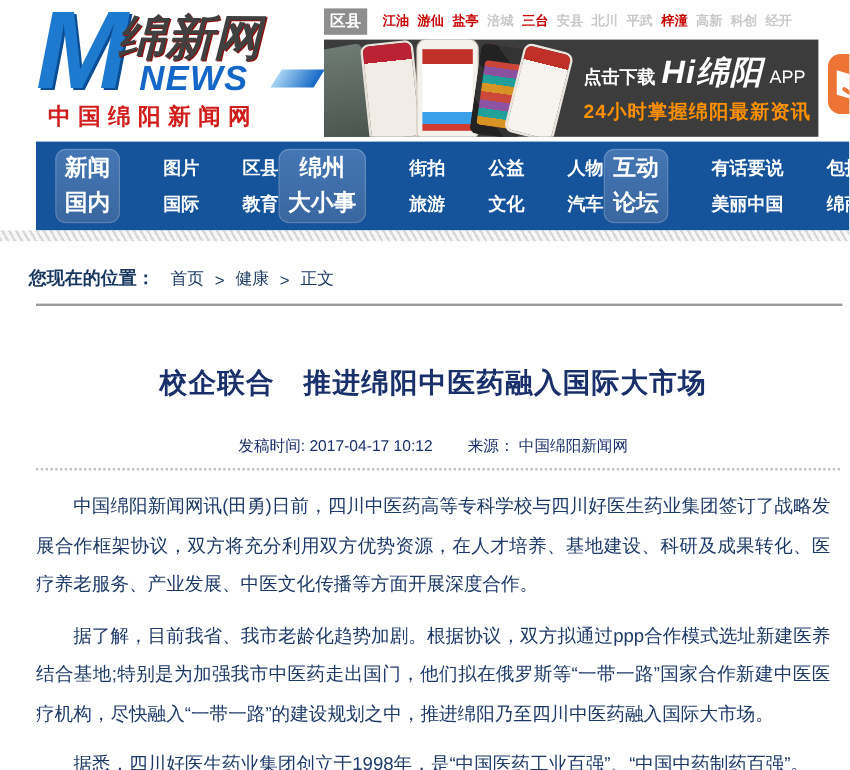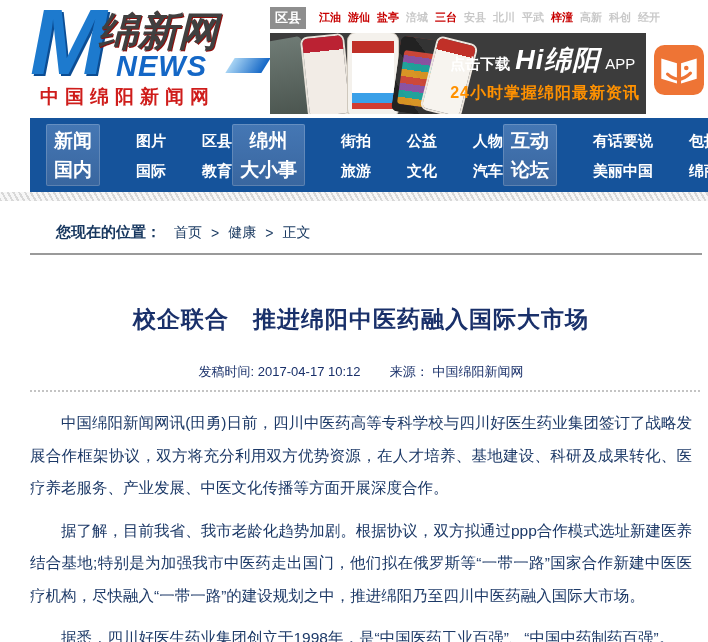--- a/index.html
+++ b/index.html
@@ -22,21 +22,21 @@
             letter-spacing:6px;white-space:nowrap;}
 
   .header-right{flex:1;display:flex;flex-direction:column;min-width:0;}
   .region-bar{display:flex;align-items:center;gap:7px;height:21px;margin:1px 0 5px;white-space:nowrap;}
   .region-badge{background:#8e8e8e;color:#fff;font-size:13px;font-weight:bold;padding:2px 5px;margin-right:6px;}
   .region-bar a{font-size:11px;font-weight:bold;text-decoration:none;cursor:pointer;}
   .region-bar a.rl-red{color:#c70000;}
   .region-bar a.rl-dim{color:#c9c9c9;}
 
   .banner-row{display:flex;flex:1;align-items:flex-start;}
-  .banner{position:relative;width:376px;height:81px;background:#3c3c3c;overflow:hidden;cursor:pointer;flex:none;}
+  .banner{position:relative;width:376px;height:81px;background:#3c3c3c;overflow:hidden;cursor:pointer;flex:none;padding-left:36px;}
   .phones{position:absolute;left:0;top:0;width:190px;height:100%;}
   .ph{position:absolute;border-radius:5px;}
   .ph1{left:-6px;top:6px;width:44px;height:80px;background:linear-gradient(180deg,#6e7a74,#4a544e);transform:rotate(-10deg);}
   .ph2{left:36px;top:4px;width:40px;height:78px;background:linear-gradient(180deg,#b23 14px,#f2ece6 14px);transform:rotate(-6deg);box-shadow:0 0 0 2px #e8e2da;}
   .ph3{left:78px;top:0;width:50px;height:84px;background:#f4f1ec;border-radius:8px;box-shadow:0 0 0 1px #cfc8bd;}
   .ph3 .screen{position:absolute;left:4px;top:8px;right:4px;bottom:8px;
                background:linear-gradient(180deg,#c03028 0 12px,#fff 12px 52px,#3aa0e8 52px 62px,#d23c30 62px);}
   .ph4{left:126px;top:5px;width:42px;height:76px;transform:rotate(8deg);border-radius:6px;
        background:linear-gradient(45deg,#222 25%,#333 25% 50%,#222 50% 75%,#333 75%),
                   linear-gradient(180deg,#d9412f 0 10px,transparent 10px);}
@@ -48,32 +48,32 @@
   .bt-prefix{font-size:15px;font-weight:bold;}
   .bt-brand{font-size:27px;font-weight:bold;font-style:italic;letter-spacing:1px;}
   .bt-suffix{font-size:15px;}
   .bt-line2{margin-top:5px;color:#ff9100;font-size:16px;font-weight:bold;letter-spacing:1px;}
   .app-icon{width:50px;height:50px;margin:12px 0 0 8px;flex:none;cursor:pointer;}
 
   
   .navbar{position:absolute;left:30px;right:0;top:118px;height:74px;background:#15539b;
           display:flex;justify-content:space-between;align-items:center;
           padding:0 14px 0 16px;box-sizing:border-box;}
-  .nav-box{background:linear-gradient(180deg,#4577b4,#39669f);border-radius:2px;padding:6px 8px;
+  .nav-box{background:linear-gradient(180deg,#4577b4,#39669f);border-radius:9px;padding:6px 8px;
            text-align:center;color:#fff;display:flex;flex-direction:column;gap:7px;
            font-size:19px;font-weight:bold;line-height:1.15;cursor:pointer;
            box-shadow:inset 0 0 0 1px rgba(255,255,255,.18);white-space:nowrap;}
   .nav-col{display:flex;flex-direction:column;gap:15px;text-align:center;white-space:nowrap;}
   .nav-col a{color:#fff;font-size:15px;font-weight:bold;text-decoration:none;cursor:pointer;line-height:1;padding-left:36px;}
 
   .stripe{position:absolute;left:0;right:0;top:192px;height:9px;
           background:repeating-linear-gradient(60deg,#d8d8d8 0 2px,#f7f7f7 2px 5px);}
 
   
-  .breadcrumb{position:absolute;left:56px;top:223px;font-size:14px;color:#17375f;display:flex;
+  .breadcrumb{position:absolute;left:24px;top:223px;font-size:14px;color:#17375f;display:flex;
               align-items:center;gap:9px;white-space:nowrap;}
   .bc-label{font-weight:bold;font-size:15px;margin-right:4px;}
   .breadcrumb a{color:#17375f;text-decoration:none;cursor:pointer;}
   .bc-sep{color:#17375f;}
   .rule{position:absolute;left:30px;top:253px;width:672px;height:2px;background:#9a9a9a;}
 
   
   .article-title{position:absolute;left:30px;top:304px;width:662px;text-align:center;
                  font-size:23px;font-weight:bold;color:#19306a;letter-spacing:1px;}
   .article-meta{position:absolute;left:30px;top:363px;width:662px;text-align:center;

